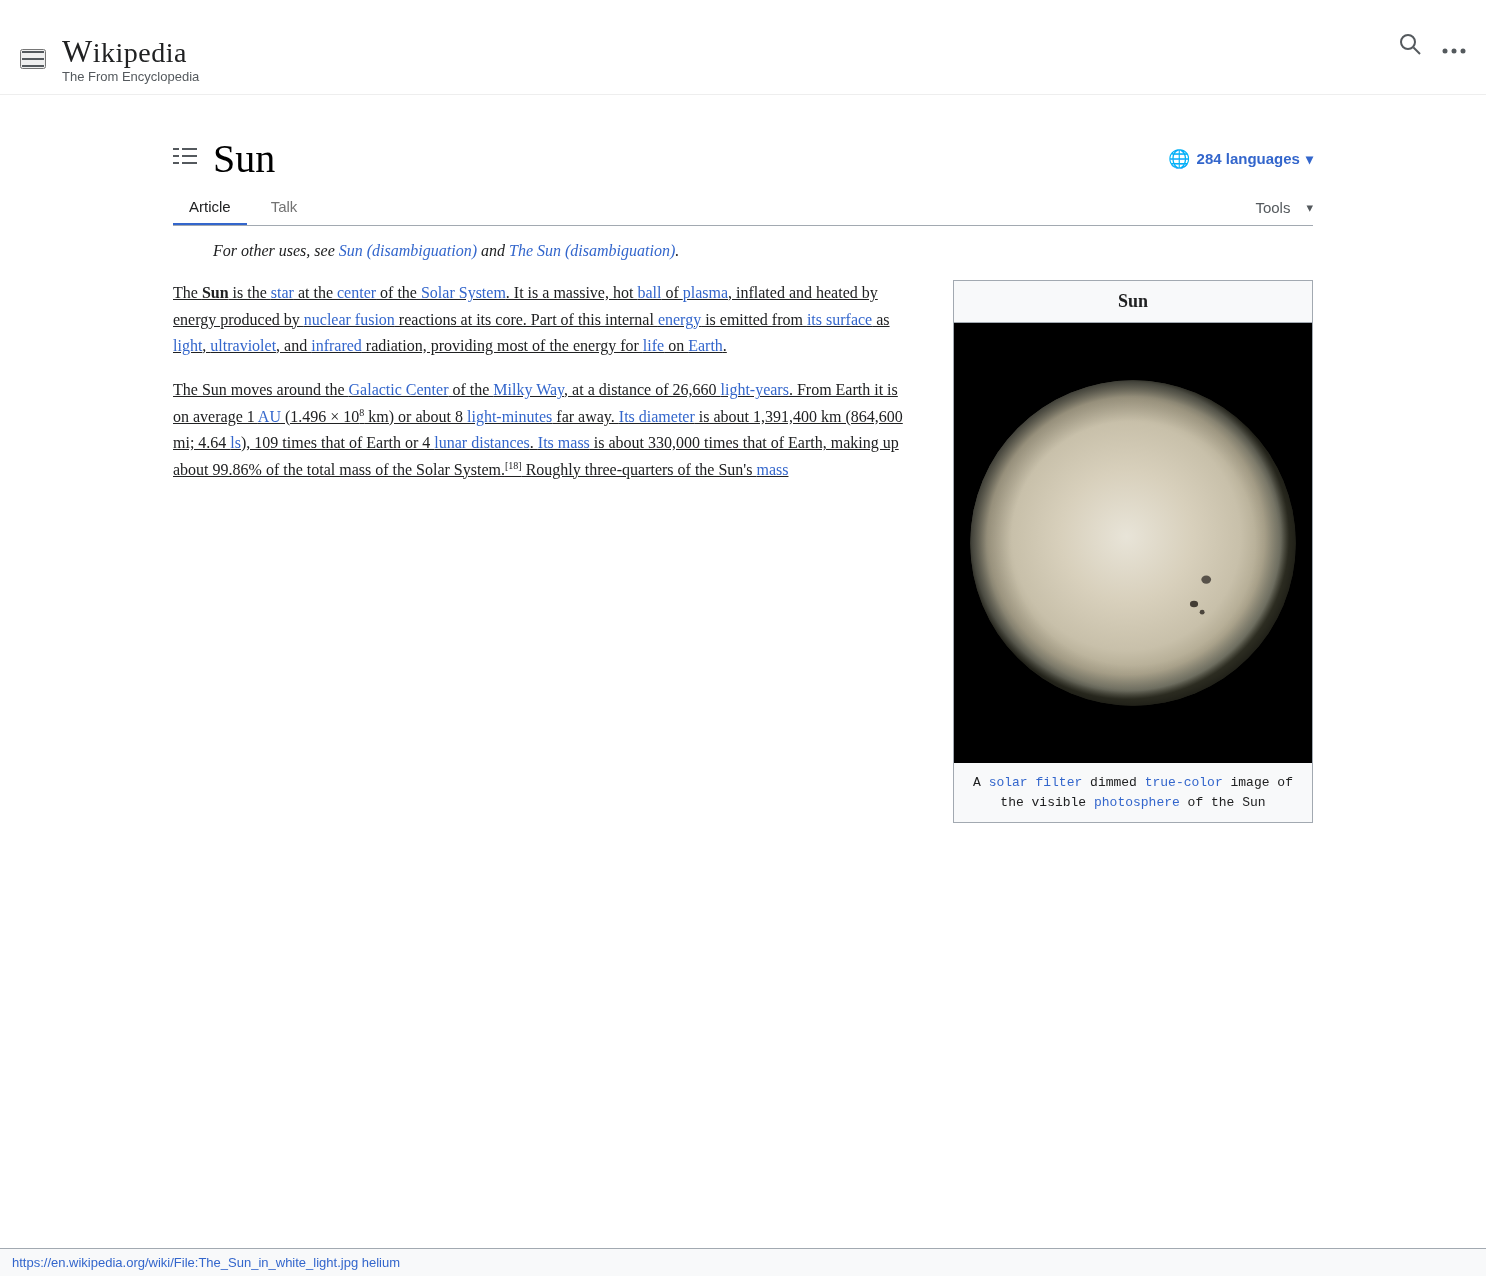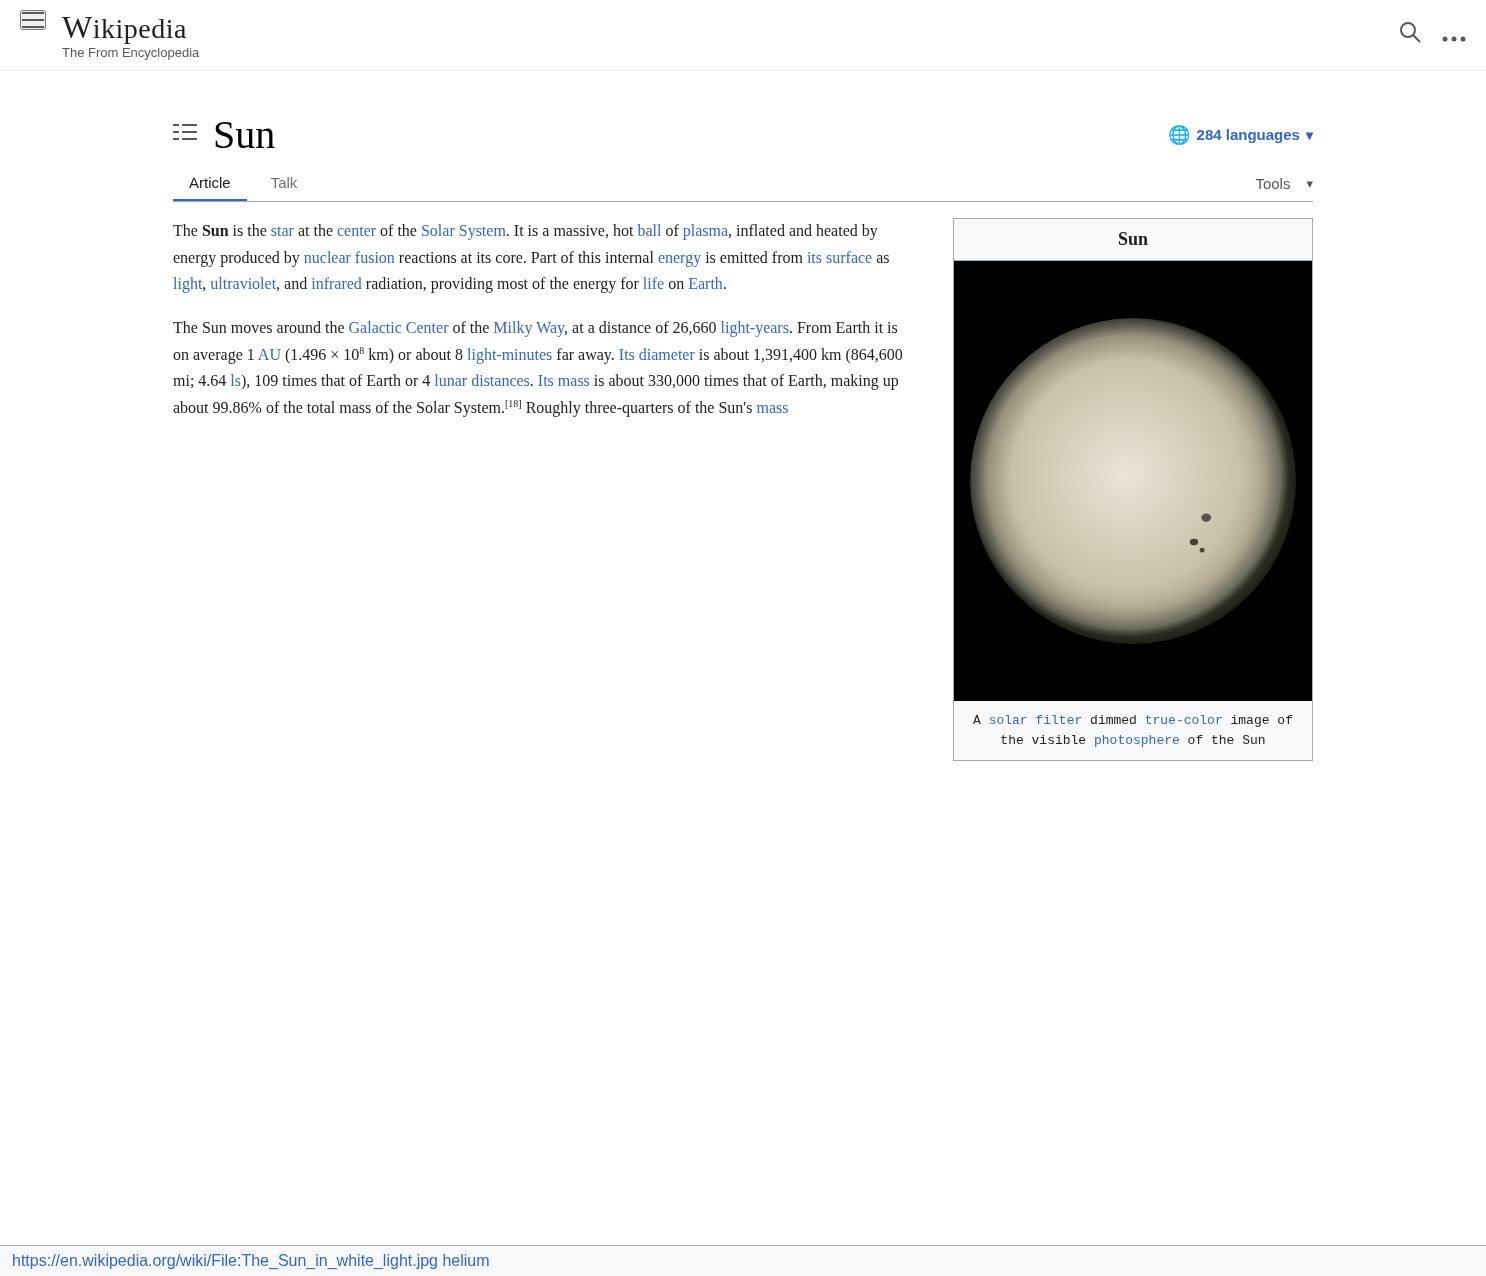--- a/index.html
+++ b/index.html
@@ -13,22 +13,23 @@
     .header {
       display: flex;
       align-items: center;
       justify-content: space-between;
       padding: 10px 20px;
       border-bottom: 1px solid #eee;
       position: relative;
     }
     .header-left {
       display: flex;
-      align-items: flex-start;
+      align-items: center;
       gap: 16px;
+      margin-top: 24px;
     }
     .hamburger {
       display: flex;
       flex-direction: column;
       gap: 5px;
       cursor: pointer;
     }
     .hamburger span {
       display: block;
       width: 22px;
@@ -173,20 +174,21 @@
       align-items: flex-start;
     }
     .article-text {
       flex: 1;
       min-width: 0;
     }
     .article-text p {
       margin-bottom: 18px;
       line-height: 1.65;
       font-size: 16px;
+      text-decoration: underline;
     }
     a.wikilink {
       color: #3366cc;
       text-decoration: none;
     }
     sup {
       font-size: 10px;
     }
     
     .infobox {
@@ -224,21 +226,21 @@
     }
     
     .status-bar {
       position: fixed;
       bottom: 0;
       left: 0;
       right: 0;
       background: #f8f9fa;
       border-top: 1px solid #a2a9b1;
       font-family: sans-serif;
-      font-size: 16px;
+      font-size: 13px;
       color: #3366cc;
       padding: 6px 12px;
     }
   </style>
 </head>
 <body>
 
 <header class="header">
   <div class="header-left">
     <button class="hamburger" title="Menu">
@@ -298,20 +300,23 @@
       <a class="tab active" href="#">Article</a>
       <a class="tab" href="#" style="color:#737373;">Talk</a>
     </div>
     <div class="tools-btn">
       <span style="font-family:sans-serif; font-size:15px; color:#54595d;">Tools</span>
       <span style="font-size:13px; color:#54595d;">▾</span>
     </div>
   </div>
 
 
+  <p class="disambig">
+    For other uses, see <a class="wikilink" href="#">Sun (disambiguation)</a> and <a class="wikilink" href="#">The Sun (disambiguation)</a>.
+  </p>
 
   <div class="article-body">
 
     <div class="article-text">
       <p>
         The <strong>Sun</strong> is the <a class="wikilink" href="#">star</a> at the <a class="wikilink" href="#">center</a> of the <a class="wikilink" href="#">Solar System</a>. It is a massive, hot <a class="wikilink" href="#">ball</a> of <a class="wikilink" href="#">plasma</a>, inflated and heated by energy produced by <a class="wikilink" href="#">nuclear fusion</a> reactions at its core. Part of this internal <a class="wikilink" href="#">energy</a> is emitted from <a class="wikilink" href="#">its surface</a> as <a class="wikilink" href="#">light</a>, <a class="wikilink" href="#">ultraviolet</a>, and <a class="wikilink" href="#">infrared</a> radiation, providing most of the energy for <a class="wikilink" href="#">life</a> on <a class="wikilink" href="#">Earth</a>.
       </p>
       <p>
         The Sun moves around the <a class="wikilink" href="#">Galactic Center</a> of the <a class="wikilink" href="#">Milky Way</a>, at a distance of 26,660 <a class="wikilink" href="#">light-years</a>. From Earth it is on average 1 <a class="wikilink" href="#">AU</a> (1.496 × 10<sup>8</sup> km) or about 8 <a class="wikilink" href="#">light-minutes</a> far away. <a class="wikilink" href="#">Its diameter</a> is about 1,391,400 km (864,600 mi; 4.64 <a class="wikilink" href="#">ls</a>), 109 times that of Earth or 4 <a class="wikilink" href="#">lunar distances</a>. <a class="wikilink" href="#">Its mass</a> is about 330,000 times that of Earth, making up about 99.86% of the total mass of the Solar System.<sup>[18]</sup> Roughly three-quarters of the Sun's <a class="wikilink" href="#">mass</a>
       </p>

